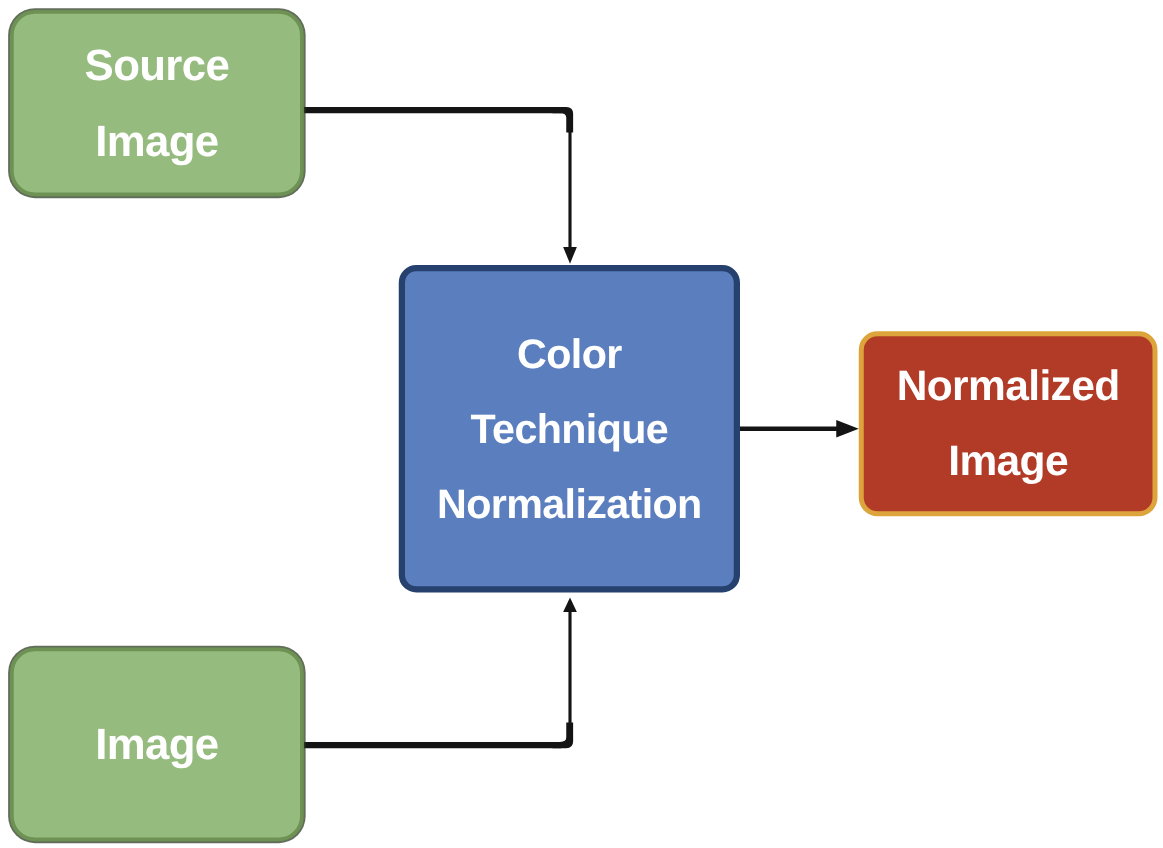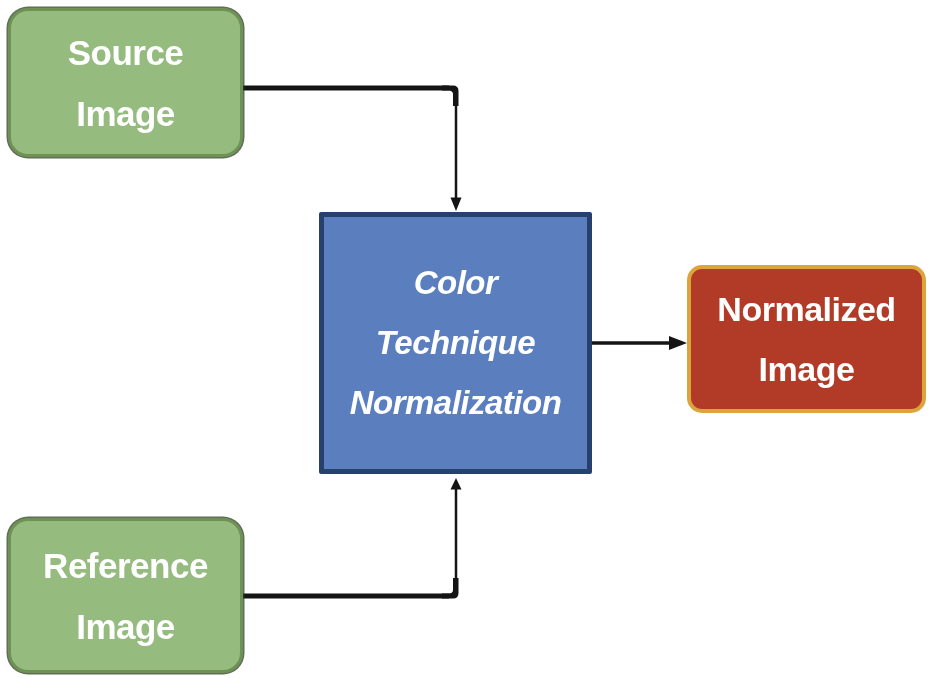--- a/index.html
+++ b/index.html
@@ -52,24 +52,23 @@
     height: 155px;
   }
   
   #node-technique {
     left: 319px;
     top: 212px;
     width: 273px;
     height: 262px;
     background: #5B7EBE;
     border: 5px solid #27416F;
-    border-radius: 2px;
+    border-radius: 14px;
     font-size: 33px;
     line-height: 60px;
-    font-style: italic;
   }
   
   #node-normalized {
     left: 687px;
     top: 265px;
     width: 239px;
     height: 148px;
     background: #B23B28;
     border: 4px solid #DEA43C;
     border-radius: 15px;
@@ -111,21 +110,20 @@
       <polygon points="687,343 669,336 669,350" fill="#141414"></polygon>
     </g>
   </svg>
 
   <div class="node node-green" id="node-source">
     <span class="line">Source</span>
     <span class="line">Image</span>
   </div>
 
   <div class="node node-green" id="node-reference">
-    <span class="line">Reference</span>
     <span class="line">Image</span>
   </div>
 
   <div class="node" id="node-technique">
     <span class="line">Color</span>
     <span class="line">Technique</span>
     <span class="line">Normalization</span>
   </div>
 
   <div class="node" id="node-normalized">

